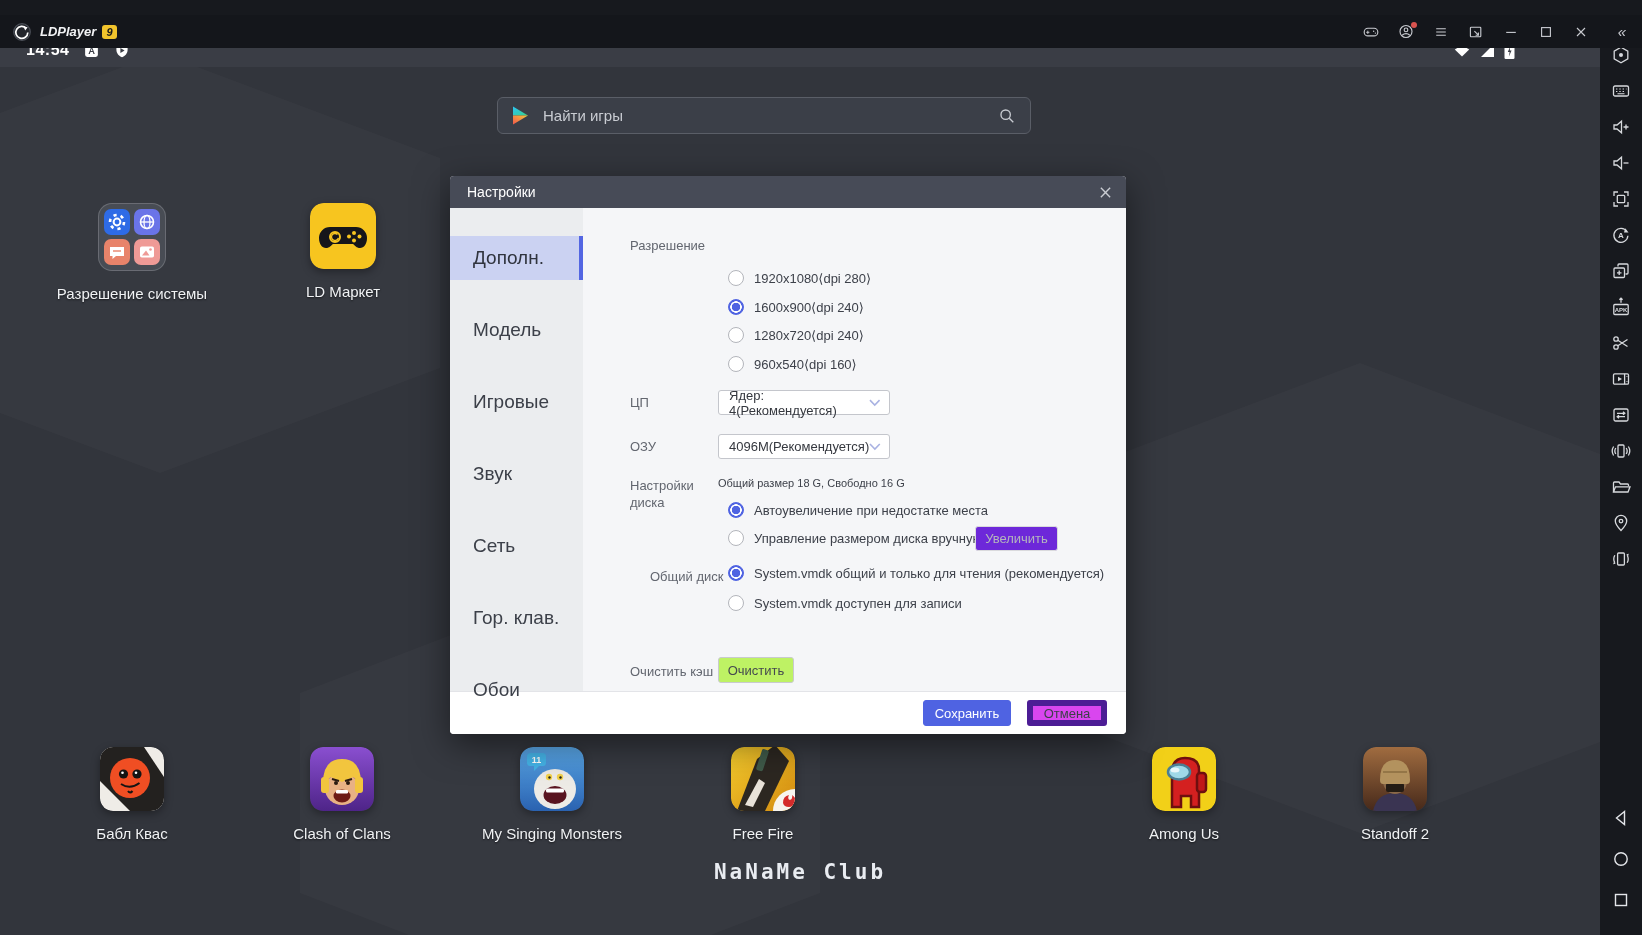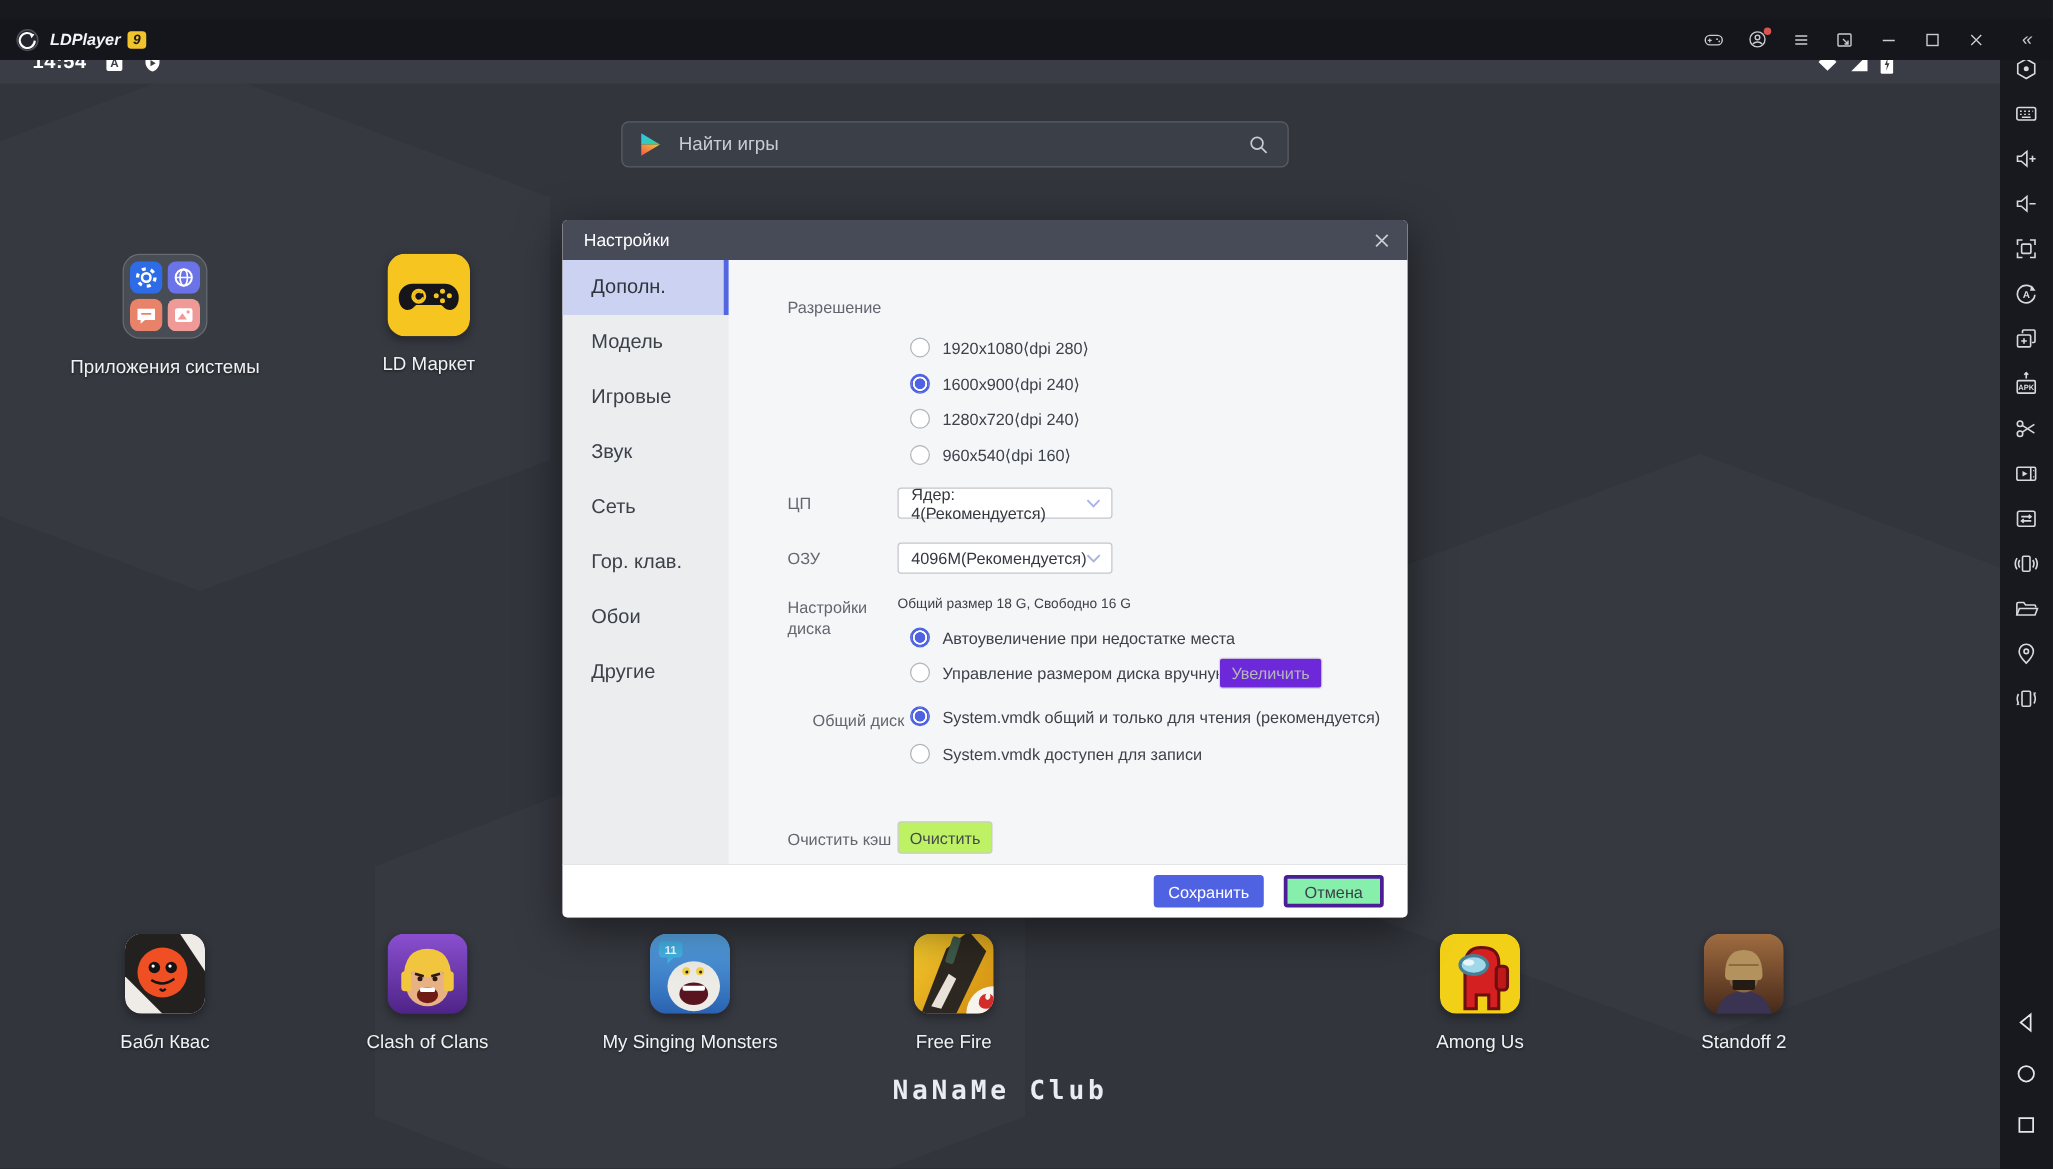--- a/index.html
+++ b/index.html
@@ -68,21 +68,21 @@
   .dlg { position:absolute; left:450px; top:143px; width:676px; height:558px;
     border-radius:4px; overflow:hidden; box-shadow:0 10px 35px rgba(0,0,0,.5); z-index:10;
     background:#f5f6f8; }
   .dlg-head { height:32px; background:#474b57; display:flex; align-items:center; padding:0 12px 0 17px; }
   .dlg-title { color:#fff; font-size:14px; }
   .dlg-close { margin-left:auto; width:18px; height:18px; display:flex; align-items:center; justify-content:center; cursor:pointer; }
   .dlg-close svg { stroke:#c9ccd2; stroke-width:1.5; }
   .dlg-body { display:flex; height:483px; }
   .dlg-nav { width:133px; background:#ebedef; }
   .nav-item { height:44px; display:flex; align-items:center; padding-left:23px;
-    font-size:16px; color:#3c4049; cursor:pointer; }
+    font-size:19px; color:#3c4049; cursor:pointer;margin-top:28px; }
   .nav-item.sel { background:#cbd2f2; border-right:4px solid #5366e2; color:#30343e; }
   .dlg-content { position:relative; flex:1; background:#f5f6f8; }
   .flabel { position:absolute; left:47px; font-size:13px; color:#62666f; width:90px; line-height:17px; }
 
   .tabstrip { position:absolute; left:135px; top:24px; height:26px; display:flex;
     background:#c6ccf2; border-radius:2px; }
   .tabstrip .tab { padding:0 14px; display:flex; align-items:center; font-size:13px;
     color:#3b3f4a; cursor:pointer; }
   .tabstrip .tab.sel { background:#4f63e2; color:#fff; border-radius:2px; }
 
@@ -97,21 +97,21 @@
     padding:0 8px 0 10px; font-size:13px; color:#35383f; cursor:pointer; }
   .selectbox svg { margin-left:auto; }
 
   .summary-text { position:absolute; left:135px; font-size:11px; color:#3d414a; }
 
   .btn { display:flex; align-items:center; justify-content:center; font-size:13px;
     border-radius:3px; cursor:pointer; }
   .btn-gray { background:#bef264; border:1px solid #c8cace; color:#45494f; }
   .btn-disabled { background:#6d28d9; border:1px solid #dadadd; color:#b4b6bc; cursor:default; }
   .btn-blue { background:#4f63e2; color:#fff; border:1px solid #4f63e2; }
-  .btn-white { background:#86efac; border:3px solid #4c1d95; color:#3c4048; }
+  .btn-white { background:#d946ef; border:6px solid #4c1d95; color:#3c4048; }
 
   .dlg-foot { height:43px; background:#fff; border-top:1px solid #e3e4e8;
     display:flex; align-items:center; justify-content:flex-end; gap:16px; padding-right:19px; }
 </style>
 </head>
 <body>
 
 <div class="titlebar">
   <svg width="20" height="20" viewBox="0 0 20 20">
     <circle cx="10" cy="10" r="8.3" fill="#23262c" stroke="#4b4f58" stroke-width="1.2"></circle>
@@ -242,21 +242,21 @@
         <path d="M6,8 h14 v9 h-8 l-3.5,3 v-3 h-2.5 z" fill="#fff"></path>
         <path d="M9,12 h8" stroke="#e8836a" stroke-width="1.4"></path>
       </svg>
       <svg width="26" height="26" viewBox="0 0 26 26">
         <rect width="26" height="26" rx="7" fill="#ef9a96"></rect>
         <rect x="6" y="7.5" width="14" height="11" rx="1.8" fill="#fff"></rect>
         <polygon points="8,16.5 12,11.5 15.5,16.5" fill="#ef9a96"></polygon>
         <circle cx="16.5" cy="10.5" r="1.3" fill="#ef9a96"></circle>
       </svg>
     </div>
-    <div class="icon-label">Приложения системы</div>
+    <div class="icon-label">Разрешение системы</div>
   </div>
 
   <div class="shortcut" style="left:263px; top:170px;">
     <svg class="appicon" width="66" height="66" viewBox="0 0 66 66">
       <rect width="66" height="66" rx="14" fill="#f7c51f"></rect>
       <path d="M20,24 h26 a11,11 0 0 1 11,11 c0,6-3,10-7,10 c-3.5,0-5-2.5-7-4 h-20 c-2,1.5-3.5,4-7,4 c-4,0-7-4-7-10 a11,11 0 0 1 11,-11 z" fill="#16161a"></path>
       <circle cx="25" cy="34" r="5" stroke="#f7c51f" stroke-width="2" fill="none"></circle>
       <path d="M27.5,31.5 A3.5,3.5 0 1 0 28.4,34.8" stroke="#f7c51f" stroke-width="1.4" fill="none"></path>
       <circle cx="44" cy="30" r="2" fill="#f7c51f"></circle>
         <circle cx="49.5" cy="33.5" r="2" fill="#f7c51f"></circle>

